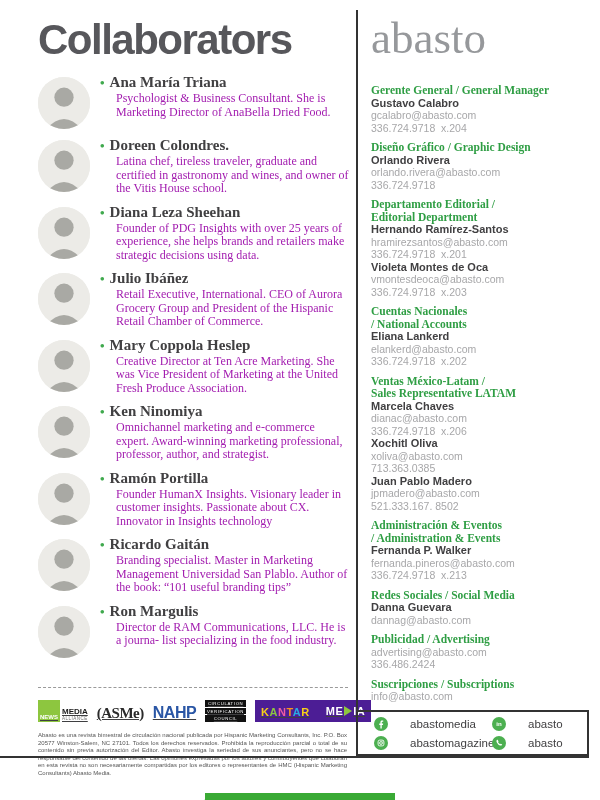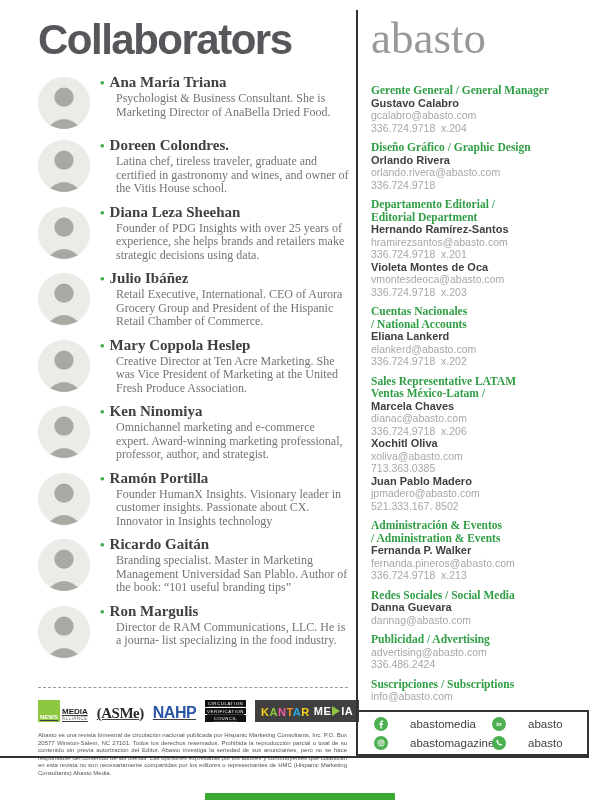--- a/index.html
+++ b/index.html
@@ -13,43 +13,43 @@
   .collab-list{display:flex;flex-direction:column;gap:8px;}
   .collab{display:flex;gap:10px;}
   .avatar{width:52px;height:52px;border-radius:50%;background:#ecebe7;flex:none;
           overflow:hidden;margin-top:3px;}
   .avatar svg{display:block;width:100%;height:100%;}
   .ct{flex:1;min-width:0;}
   .cname{font-family:"Liberation Serif",serif;font-weight:700;font-size:15px;
          line-height:17px;color:#414042;}
   .bullet{color:#3fa94d;margin-right:5px;font-size:13px;}
   .cbio{font-family:"Liberation Serif",serif;font-size:12px;line-height:13.5px;
-        color:#737373;padding-left:16px;margin-top:1px;width:234px;}
+        color:#a21caf;padding-left:16px;margin-top:1px;width:234px;}
 
   .dashed-divider{position:absolute;left:38px;top:687px;width:310px;height:0;
                   border-top:1px dashed #9a9a9a;}
 
   
   .logos-row{position:absolute;left:38px;top:694px;width:312px;height:28px;
              display:flex;align-items:flex-end;gap:9px;text-decoration:underline;}
   .logo-nma{display:flex;align-items:flex-end;gap:2px;}
   .nma-sq{width:22px;height:22px;background:#8dc63f;color:#fff;font-size:6px;
           font-weight:700;display:flex;align-items:flex-end;justify-content:center;
           padding-bottom:2px;box-sizing:border-box;}
   .nma-media{font-size:8px;font-weight:900;color:#1a1a1a;line-height:8px;}
   .nma-all{font-size:4.5px;color:#6b6b6b;line-height:6px;letter-spacing:.5px;}
   .logo-asme{font-family:"Liberation Serif",serif;font-size:15px;font-weight:700;
              color:#2b2b2b;letter-spacing:-0.5px;}
   .logo-nahp{font-size:16px;font-weight:900;color:#2a56a5;letter-spacing:-0.5px;}
   .logo-cvc{width:50px;height:22px;background:#111;color:#fff;display:flex;
             flex-direction:column;align-items:center;justify-content:center;gap:1px;}
   .logo-cvc div{font-size:4.3px;letter-spacing:.6px;line-height:5px;}
   .logo-cvc div:nth-child(2){border-top:.5px solid #fff;border-bottom:.5px solid #fff;padding:.5px 2px;}
-  .logo-kantar{height:22px;background:#404040;display:flex;align-items:center;
-               padding:0 6px;gap:4px;}
+  .logo-kantar{height:22px;background:#4c1d95;display:flex;align-items:center;
+               padding:0 6px;gap:16px;}
   .kantar-word span{font-size:11px;font-weight:800;letter-spacing:.5px;}
   .kantar-media{color:#fff;font-size:11px;font-weight:800;letter-spacing:.5px;
                 display:flex;align-items:center;}
   .kantar-tri{width:0;height:0;border-top:5px solid transparent;
               border-bottom:5px solid transparent;border-left:8px solid #8dc63f;
               margin:0 1px;}
 
   .legal{position:absolute;left:38px;top:726px;width:309px;font-size:6px;
          line-height:7.6px;text-align:justify;color:#555;}
 
@@ -277,22 +277,22 @@
           <div class="sec-h">
             <div>Cuentas Nacionales</div>
             <div>/ National Accounts</div>
           </div>
           <div class="pname">Eliana Lankerd</div>
           <div class="contact">elankerd@abasto.com</div>
           <div class="contact">336.724.9718  x.202</div>
         </div>
         <div class="sec">
           <div class="sec-h">
+            <div>Ventas México-Latam /</div>
             <div>Sales Representative LATAM</div>
-            <div>Ventas México-Latam /</div>
           </div>
           <div class="pname">Marcela Chaves</div>
           <div class="contact">dianac@abasto.com</div>
           <div class="contact">336.724.9718  x.206</div>
           <div class="pname">Xochitl Oliva</div>
           <div class="contact">xoliva@abasto.com</div>
           <div class="contact">713.363.0385</div>
           <div class="pname">Juan Pablo Madero</div>
           <div class="contact">jpmadero@abasto.com</div>
           <div class="contact">521.333.167. 8502</div>

